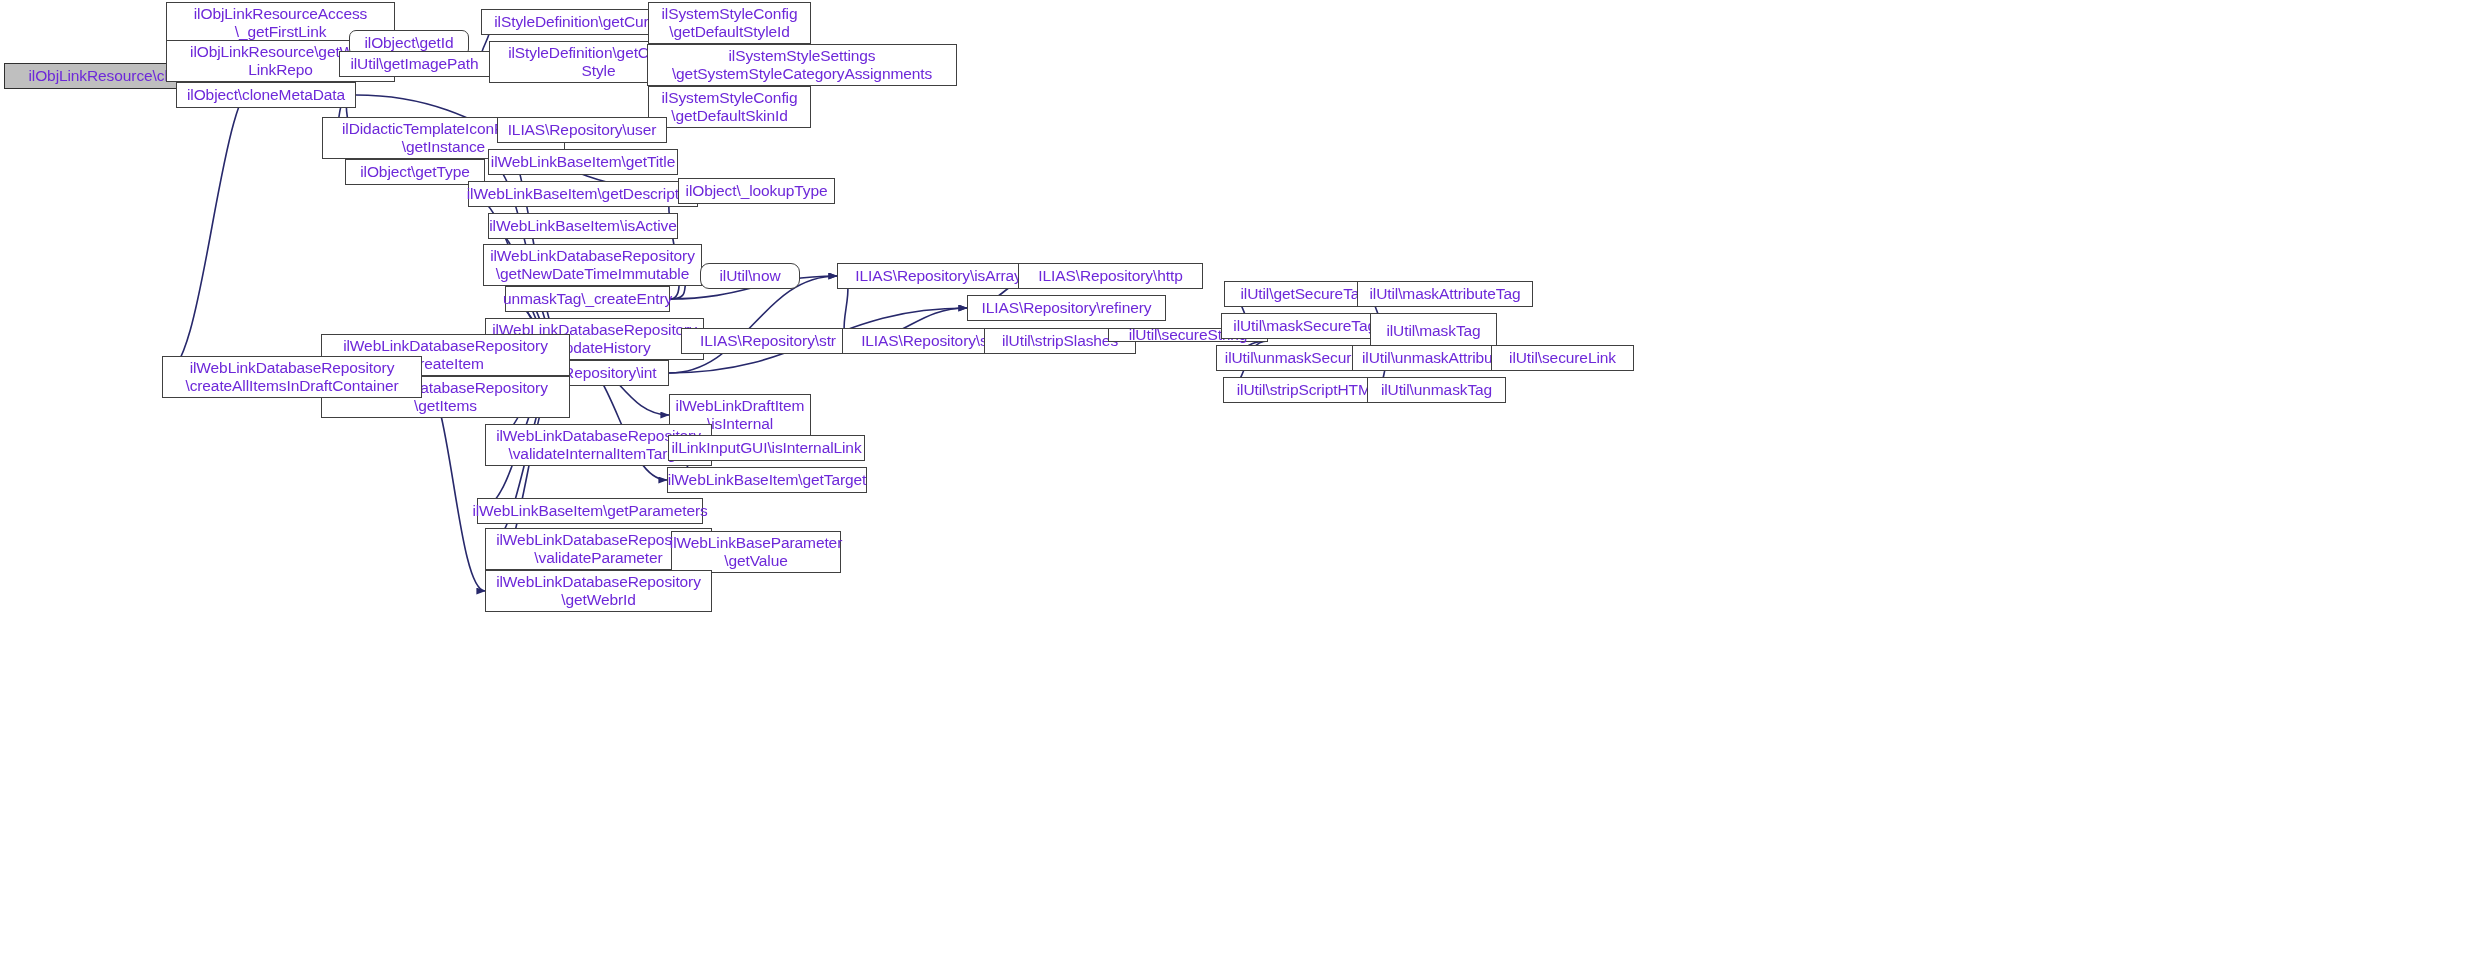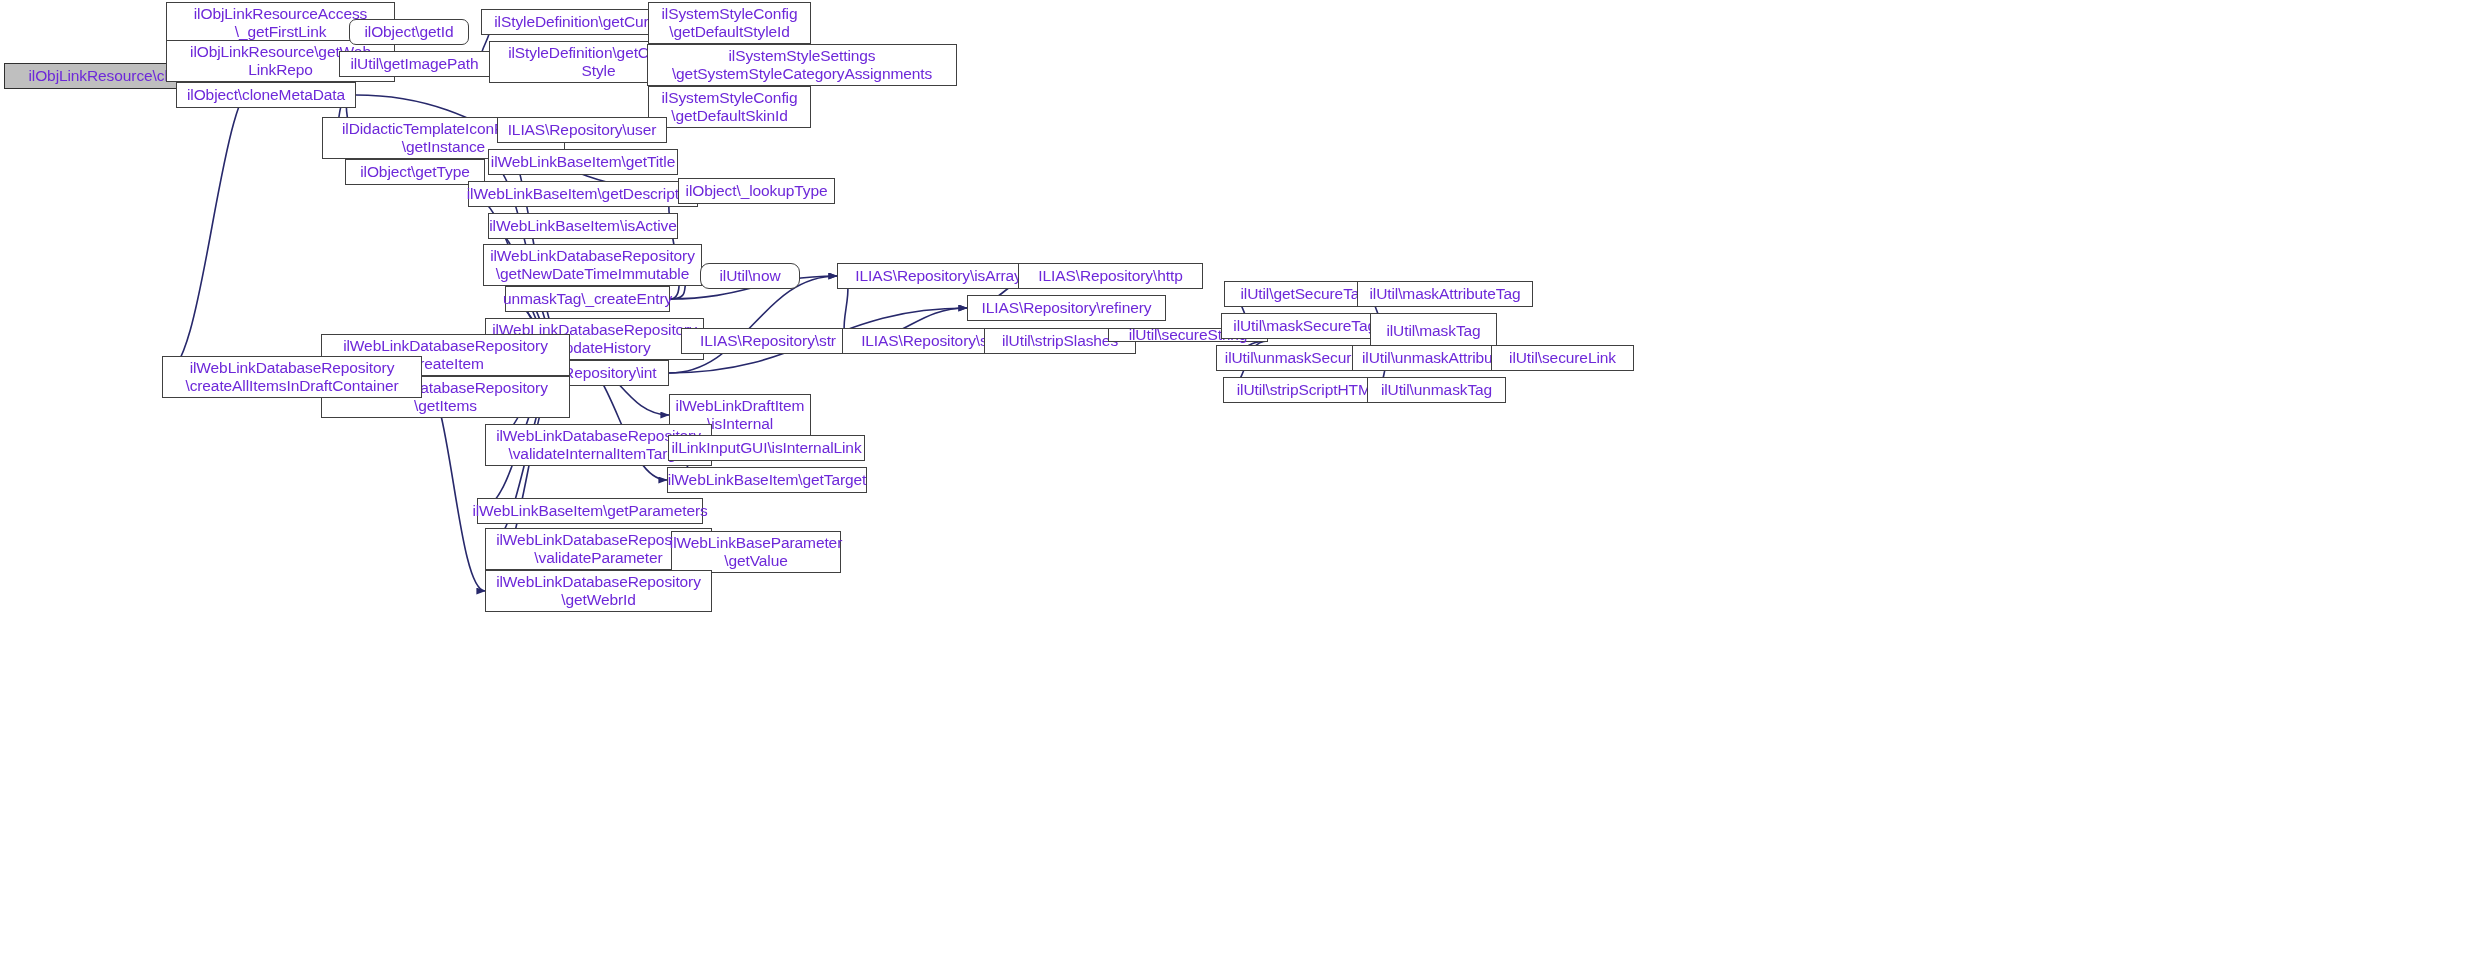--- a/index.html
+++ b/index.html
@@ -114,21 +114,21 @@
         <path d="M712,549 C684,549 699,552 671,552" marker-end="url(#arrow)"></path>
       </g>
   </svg>
   <div id="nodes-group">
       <div class="node root" style="left: 4px; top: 63px; width: 258px; height: 26px;">ilObjLinkResource\cloneObject</div>
       <div class="node" style="left: 166px; top: 2px; width: 229px; height: 42px;">ilObjLinkResourceAccess
 \_getFirstLink</div>
       <div class="node" style="left: 166px; top: 40px; width: 229px; height: 42px;">ilObjLinkResource\getWeb
 LinkRepo</div>
       <div class="node" style="left: 176px; top: 82px; width: 180px; height: 26px;">ilObject\cloneMetaData</div>
-      <div class="node" style="left: 349px; top: 19px; width: 120px; height: 26px; border-radius: 7px;">ilObject\getId</div>
+      <div class="node" style="left: 349px; top: 30px; width: 120px; height: 26px; border-radius: 7px;">ilObject\getId</div>
       <div class="node" style="left: 339px; top: 51px; width: 151px; height: 26px;">ilUtil\getImagePath</div>
       <div class="node" style="left: 322px; top: 117px; width: 243px; height: 42px;">ilDidacticTemplateIconFactory
 \getInstance</div>
       <div class="node" style="left: 345px; top: 159px; width: 140px; height: 26px;">ilObject\getType</div>
       <div class="node" style="left: 481px; top: 9px; width: 237px; height: 26px;">ilStyleDefinition\getCurrentSkin</div>
       <div class="node" style="left: 489px; top: 41px; width: 219px; height: 42px;">ilStyleDefinition\getCurrent
 Style</div>
       <div class="node" style="left: 648px; top: 2px; width: 163px; height: 42px;">ilSystemStyleConfig
 \getDefaultStyleId</div>
       <div class="node" style="left: 647px; top: 44px; width: 310px; height: 42px;">ilSystemStyleSettings

